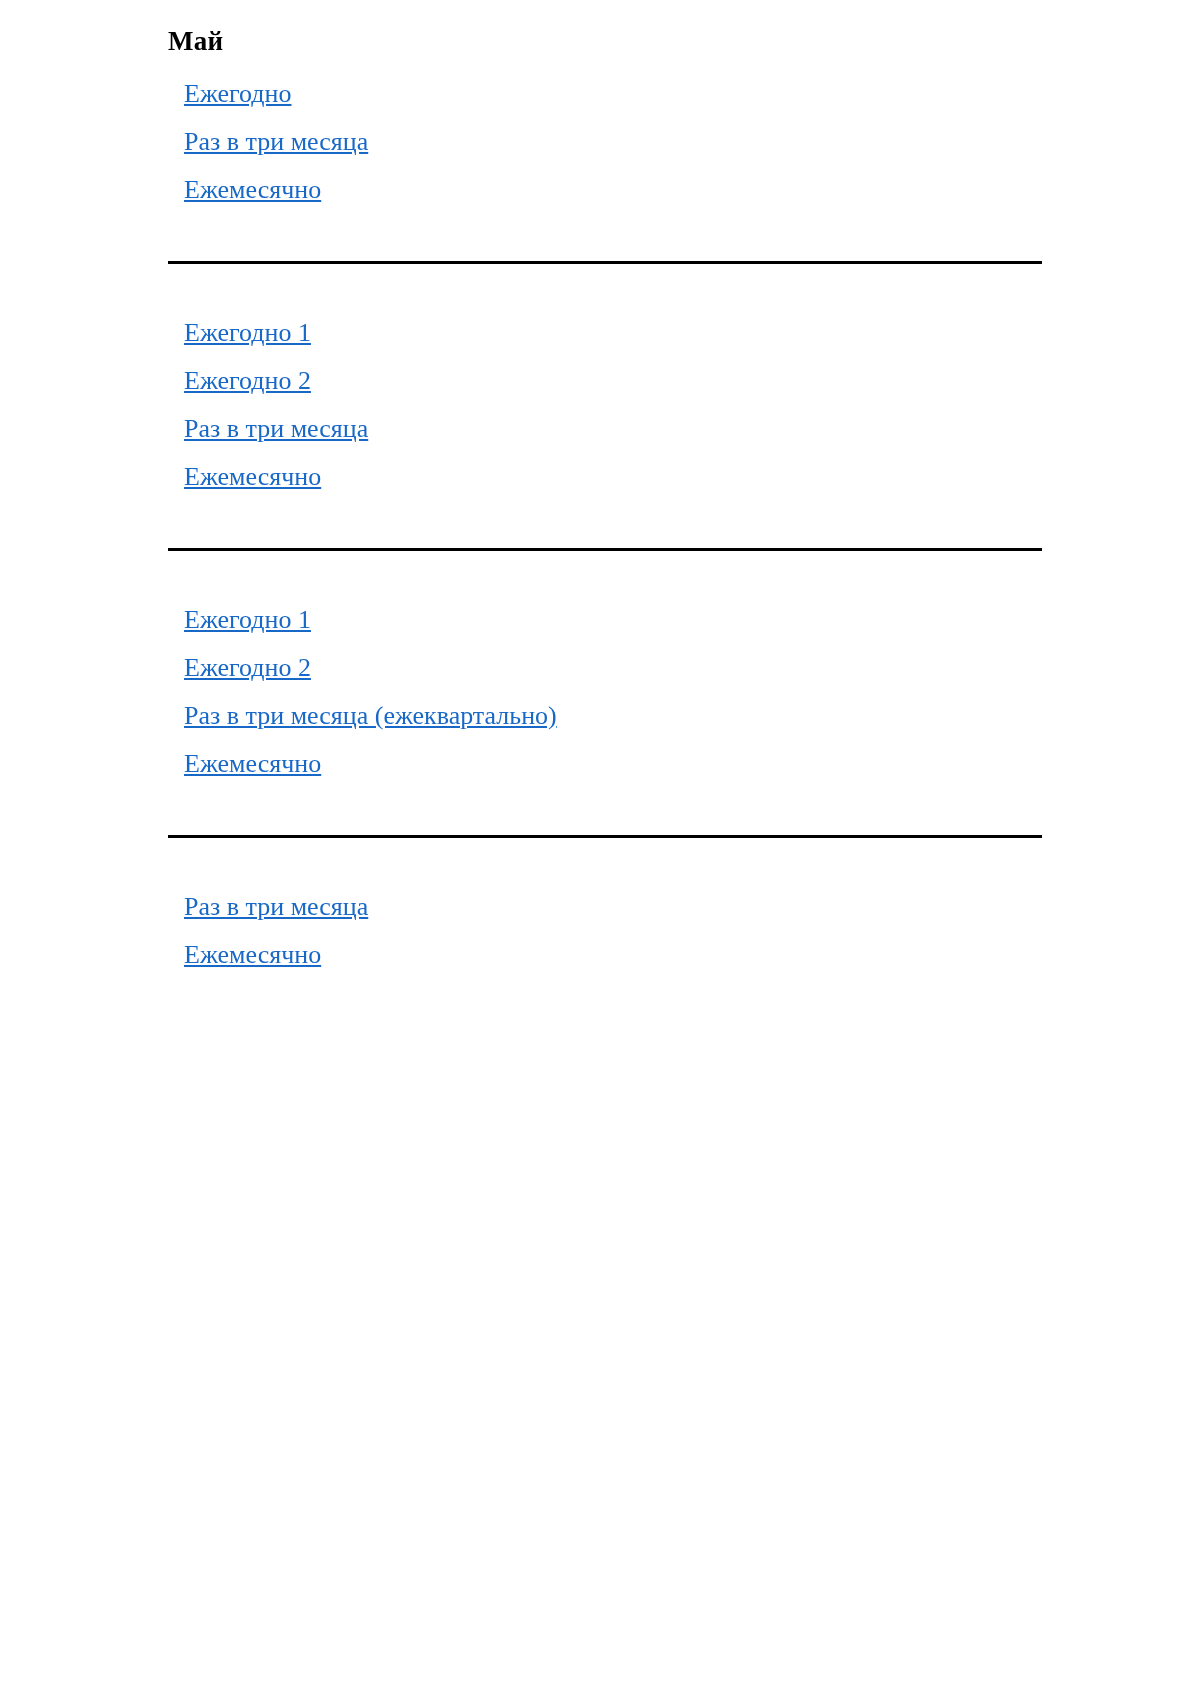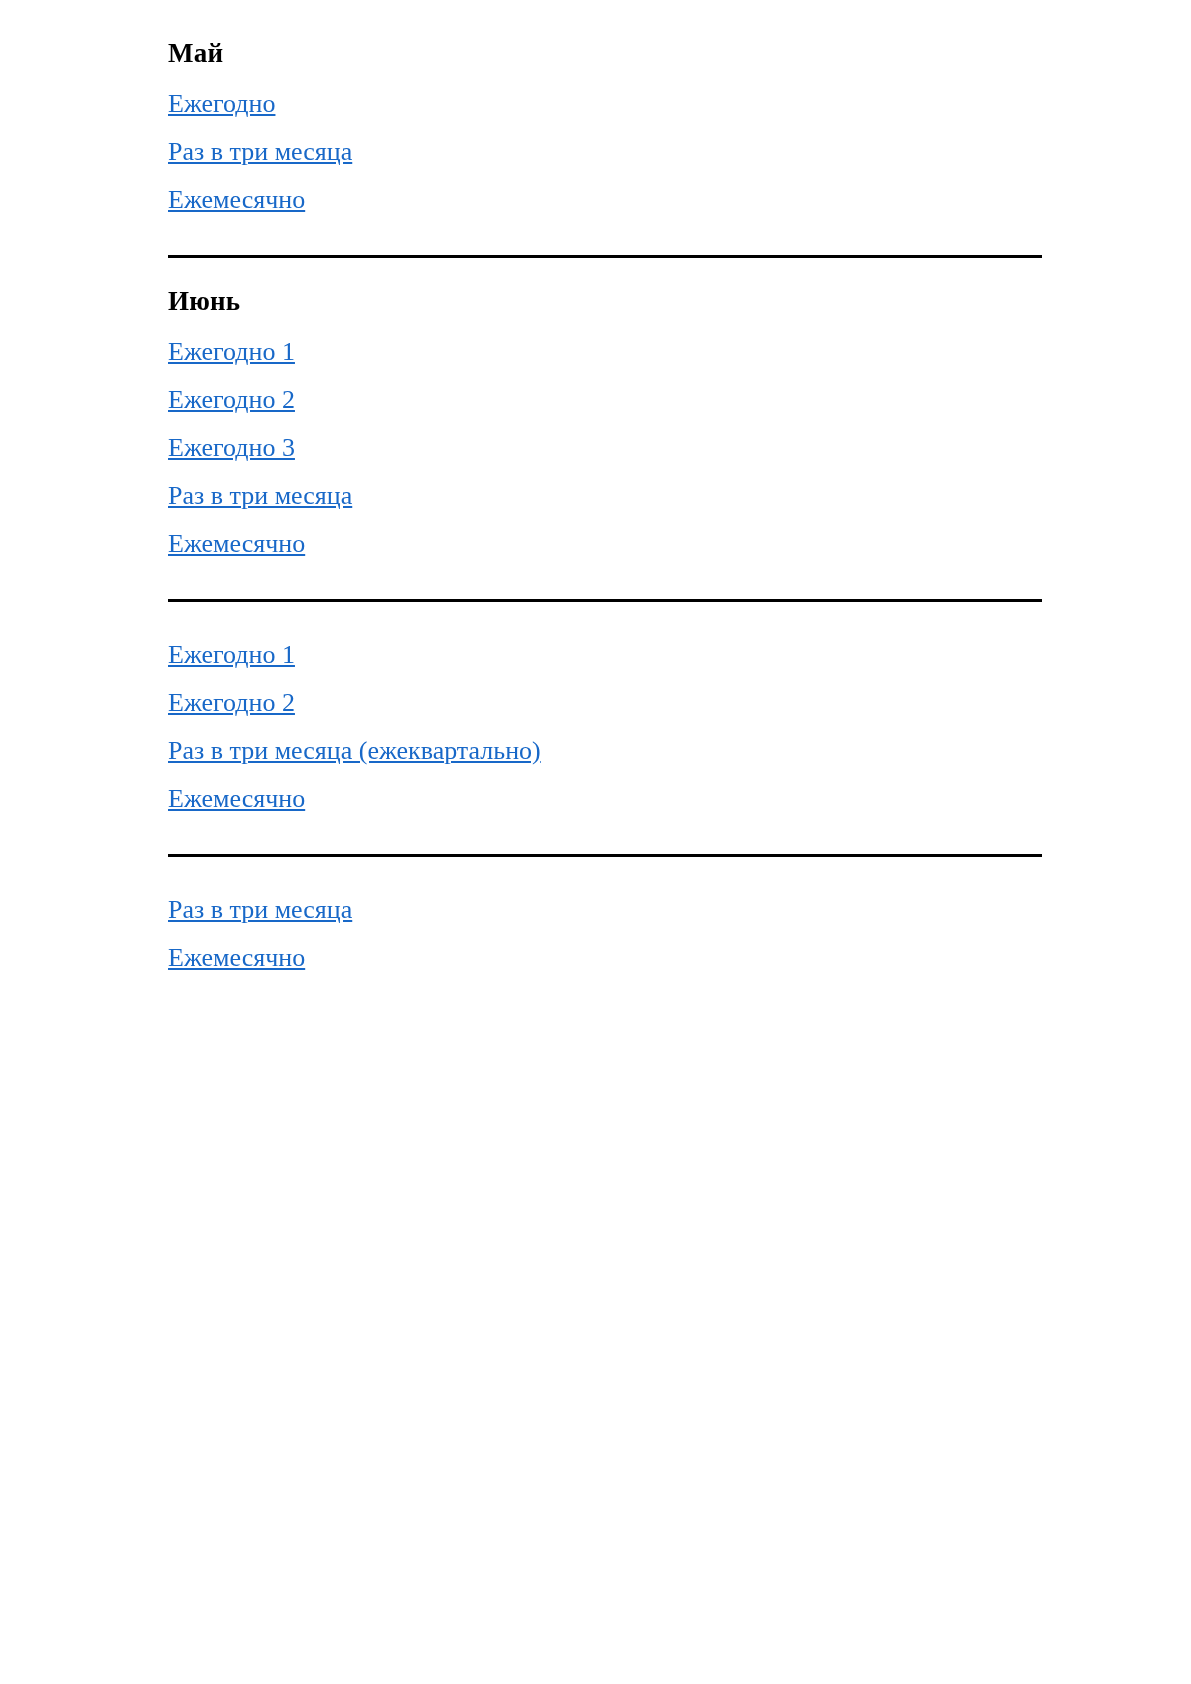--- a/index.html
+++ b/index.html
@@ -11,38 +11,38 @@
     width: 1191px;
     height: 1684px;
     font-family: "Liberation Serif", serif;
     color: #000000;
     overflow: hidden;
   }
   .page {
     box-sizing: border-box;
     width: 1191px;
     height: 1684px;
-    padding: 40px 160px 0 168px;
+    padding: 28px 160px 0 168px;
     position: relative;
   }
   .section {
     margin: 0;
   }
   .section-title {
     font-family: "Liberation Serif", serif;
     font-weight: bold;
     font-size: 27px;
     line-height: 1.0;
     color: #000000;
     margin: 0 0 14px 0;
     letter-spacing: 0.2px;
   }
   .link-list {
     list-style: none;
-    margin: 0;
+    margin: 16px;
     padding: 0;
   }
   .link-list li {
     margin: 0;
     padding: 0;
     line-height: 45px;
   }
   .link {
     font-family: "Liberation Serif", serif;
     font-size: 26px;
@@ -76,25 +76,23 @@
       <li><a class="link">Раз в три месяца</a></li>
       <li><a class="link">Ежемесячно</a></li>
     </ul>
   </div>
 
   <div class="divider-wrap">
     <hr class="divider">
   </div>
 
   <div class="section">
-    <div class="section-title">Июнь</div>
     <ul class="link-list">
       <li><a class="link">Ежегодно 1</a></li>
       <li><a class="link">Ежегодно 2</a></li>
-      <li><a class="link">Ежегодно 3</a></li>
       <li><a class="link">Раз в три месяца</a></li>
       <li><a class="link">Ежемесячно</a></li>
     </ul>
   </div>
 
   <div class="divider-wrap">
     <hr class="divider">
   </div>
 
   <div class="section">

